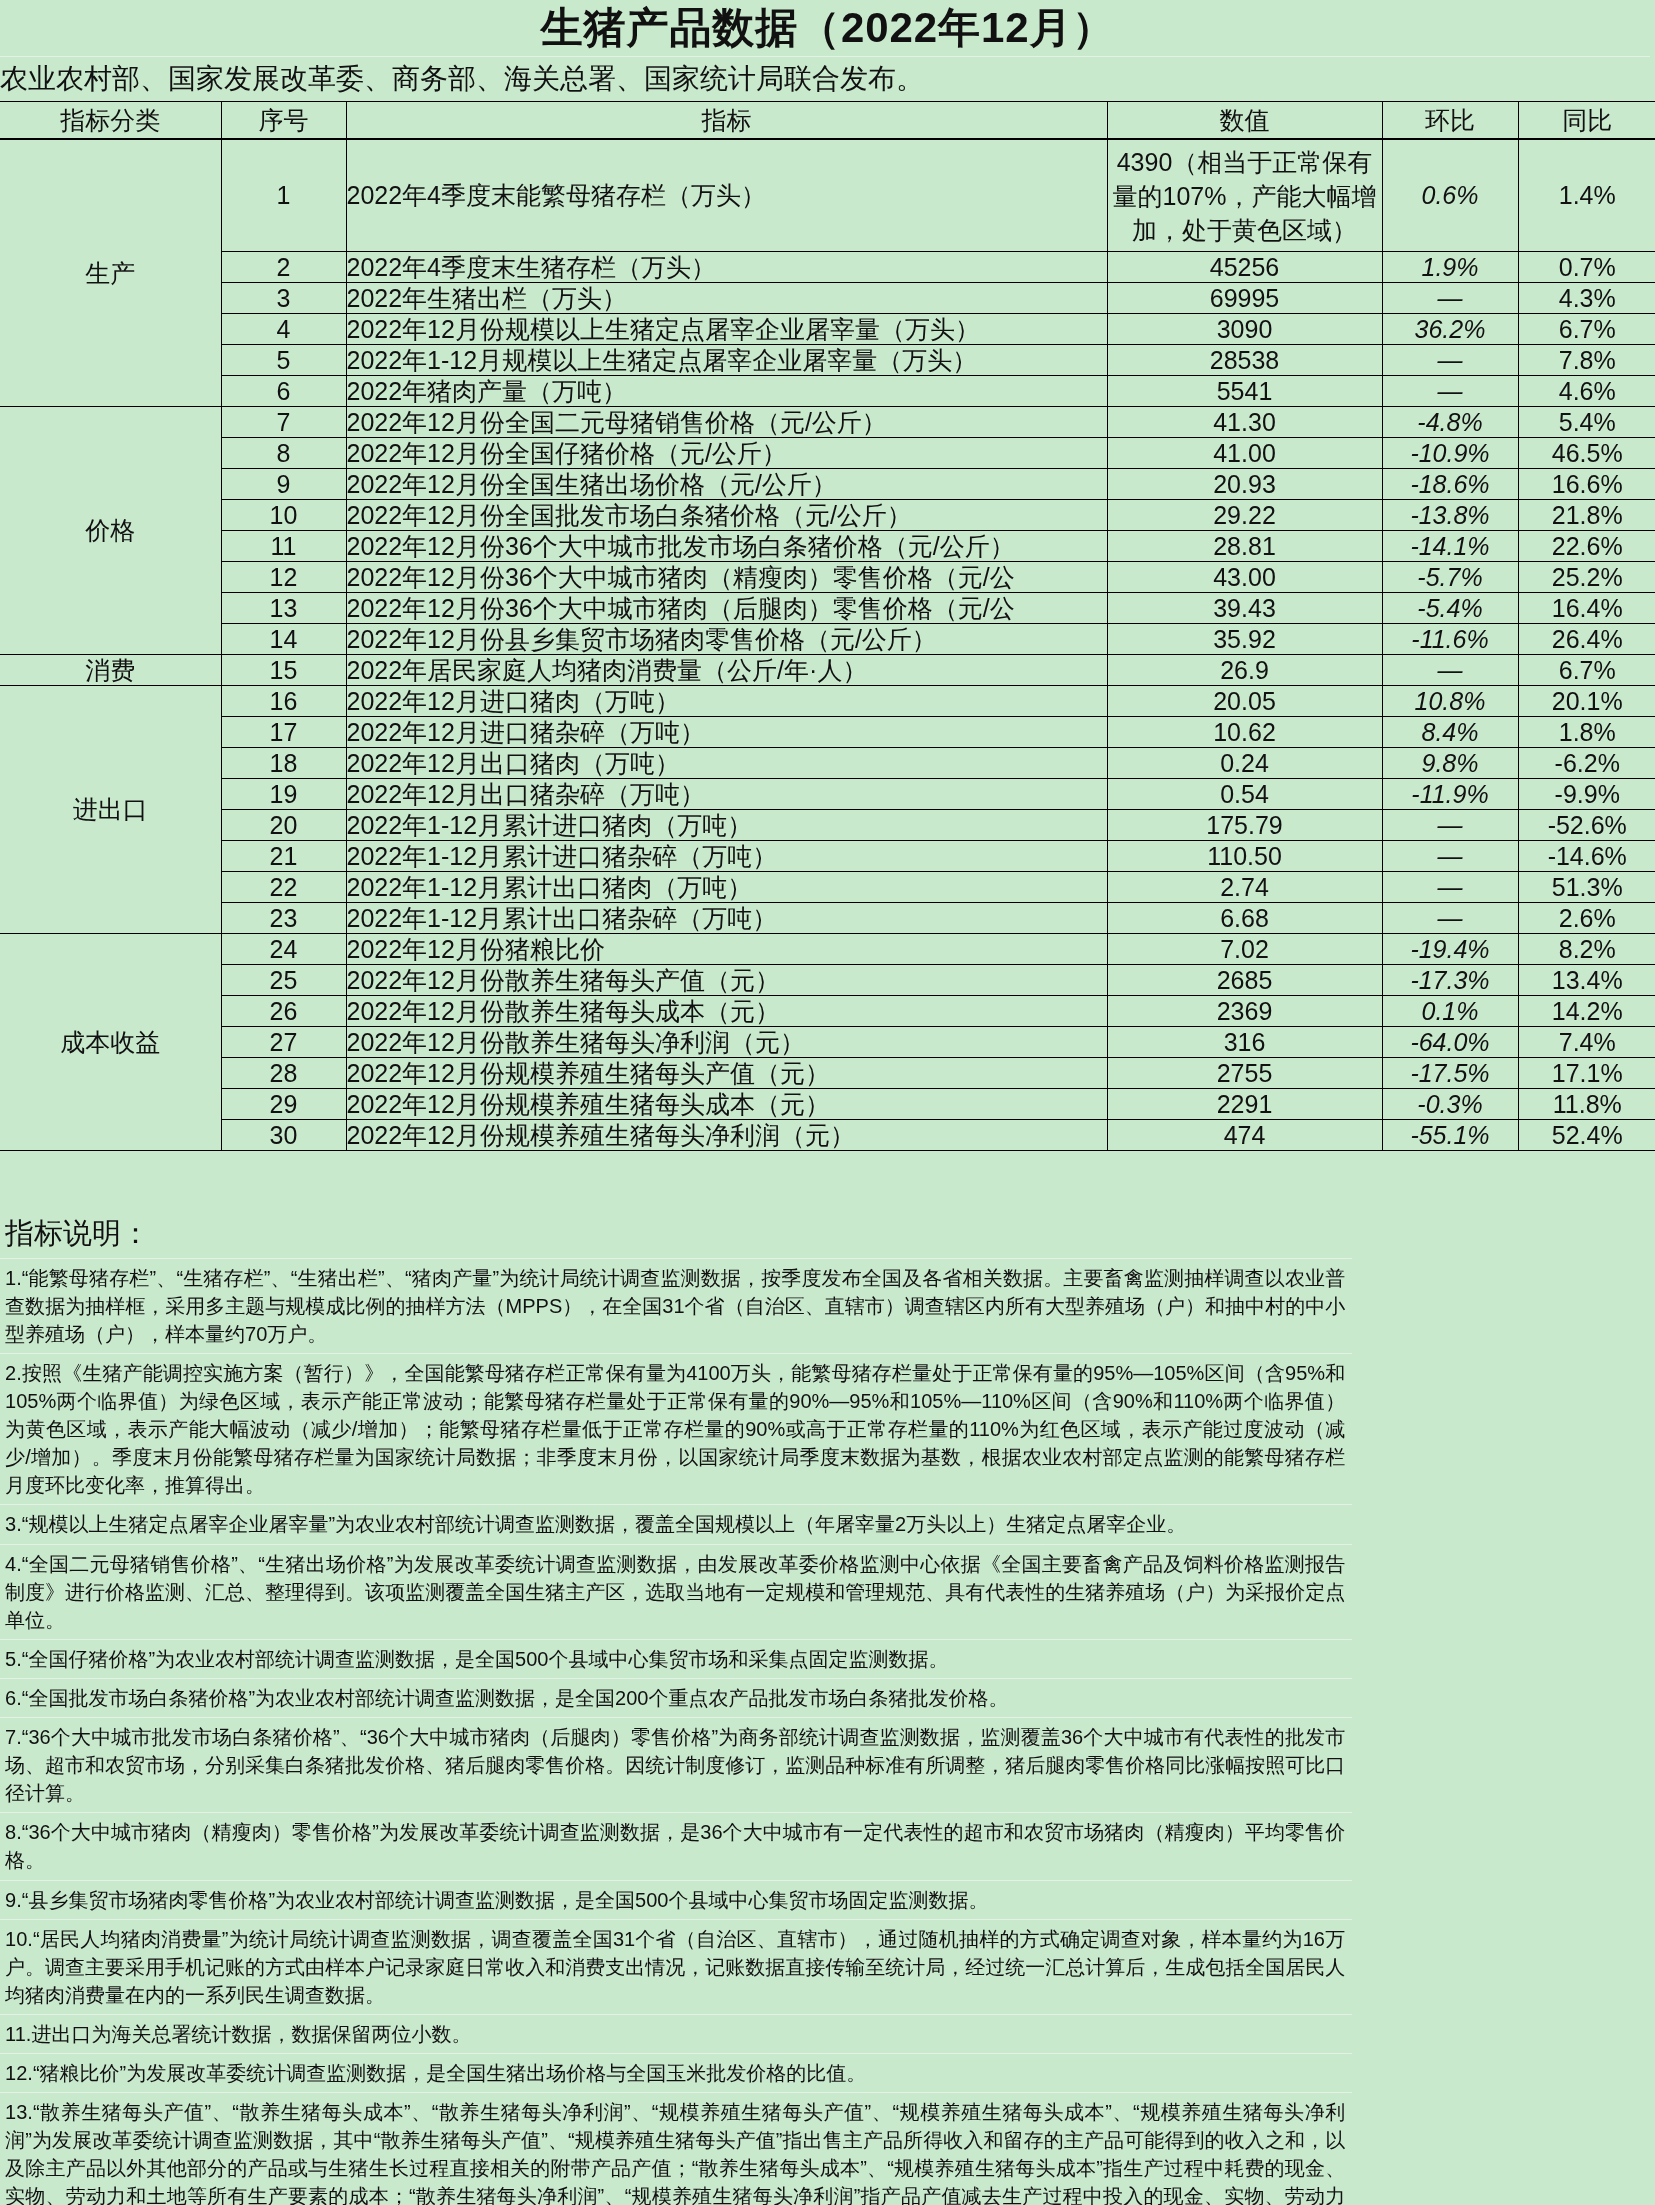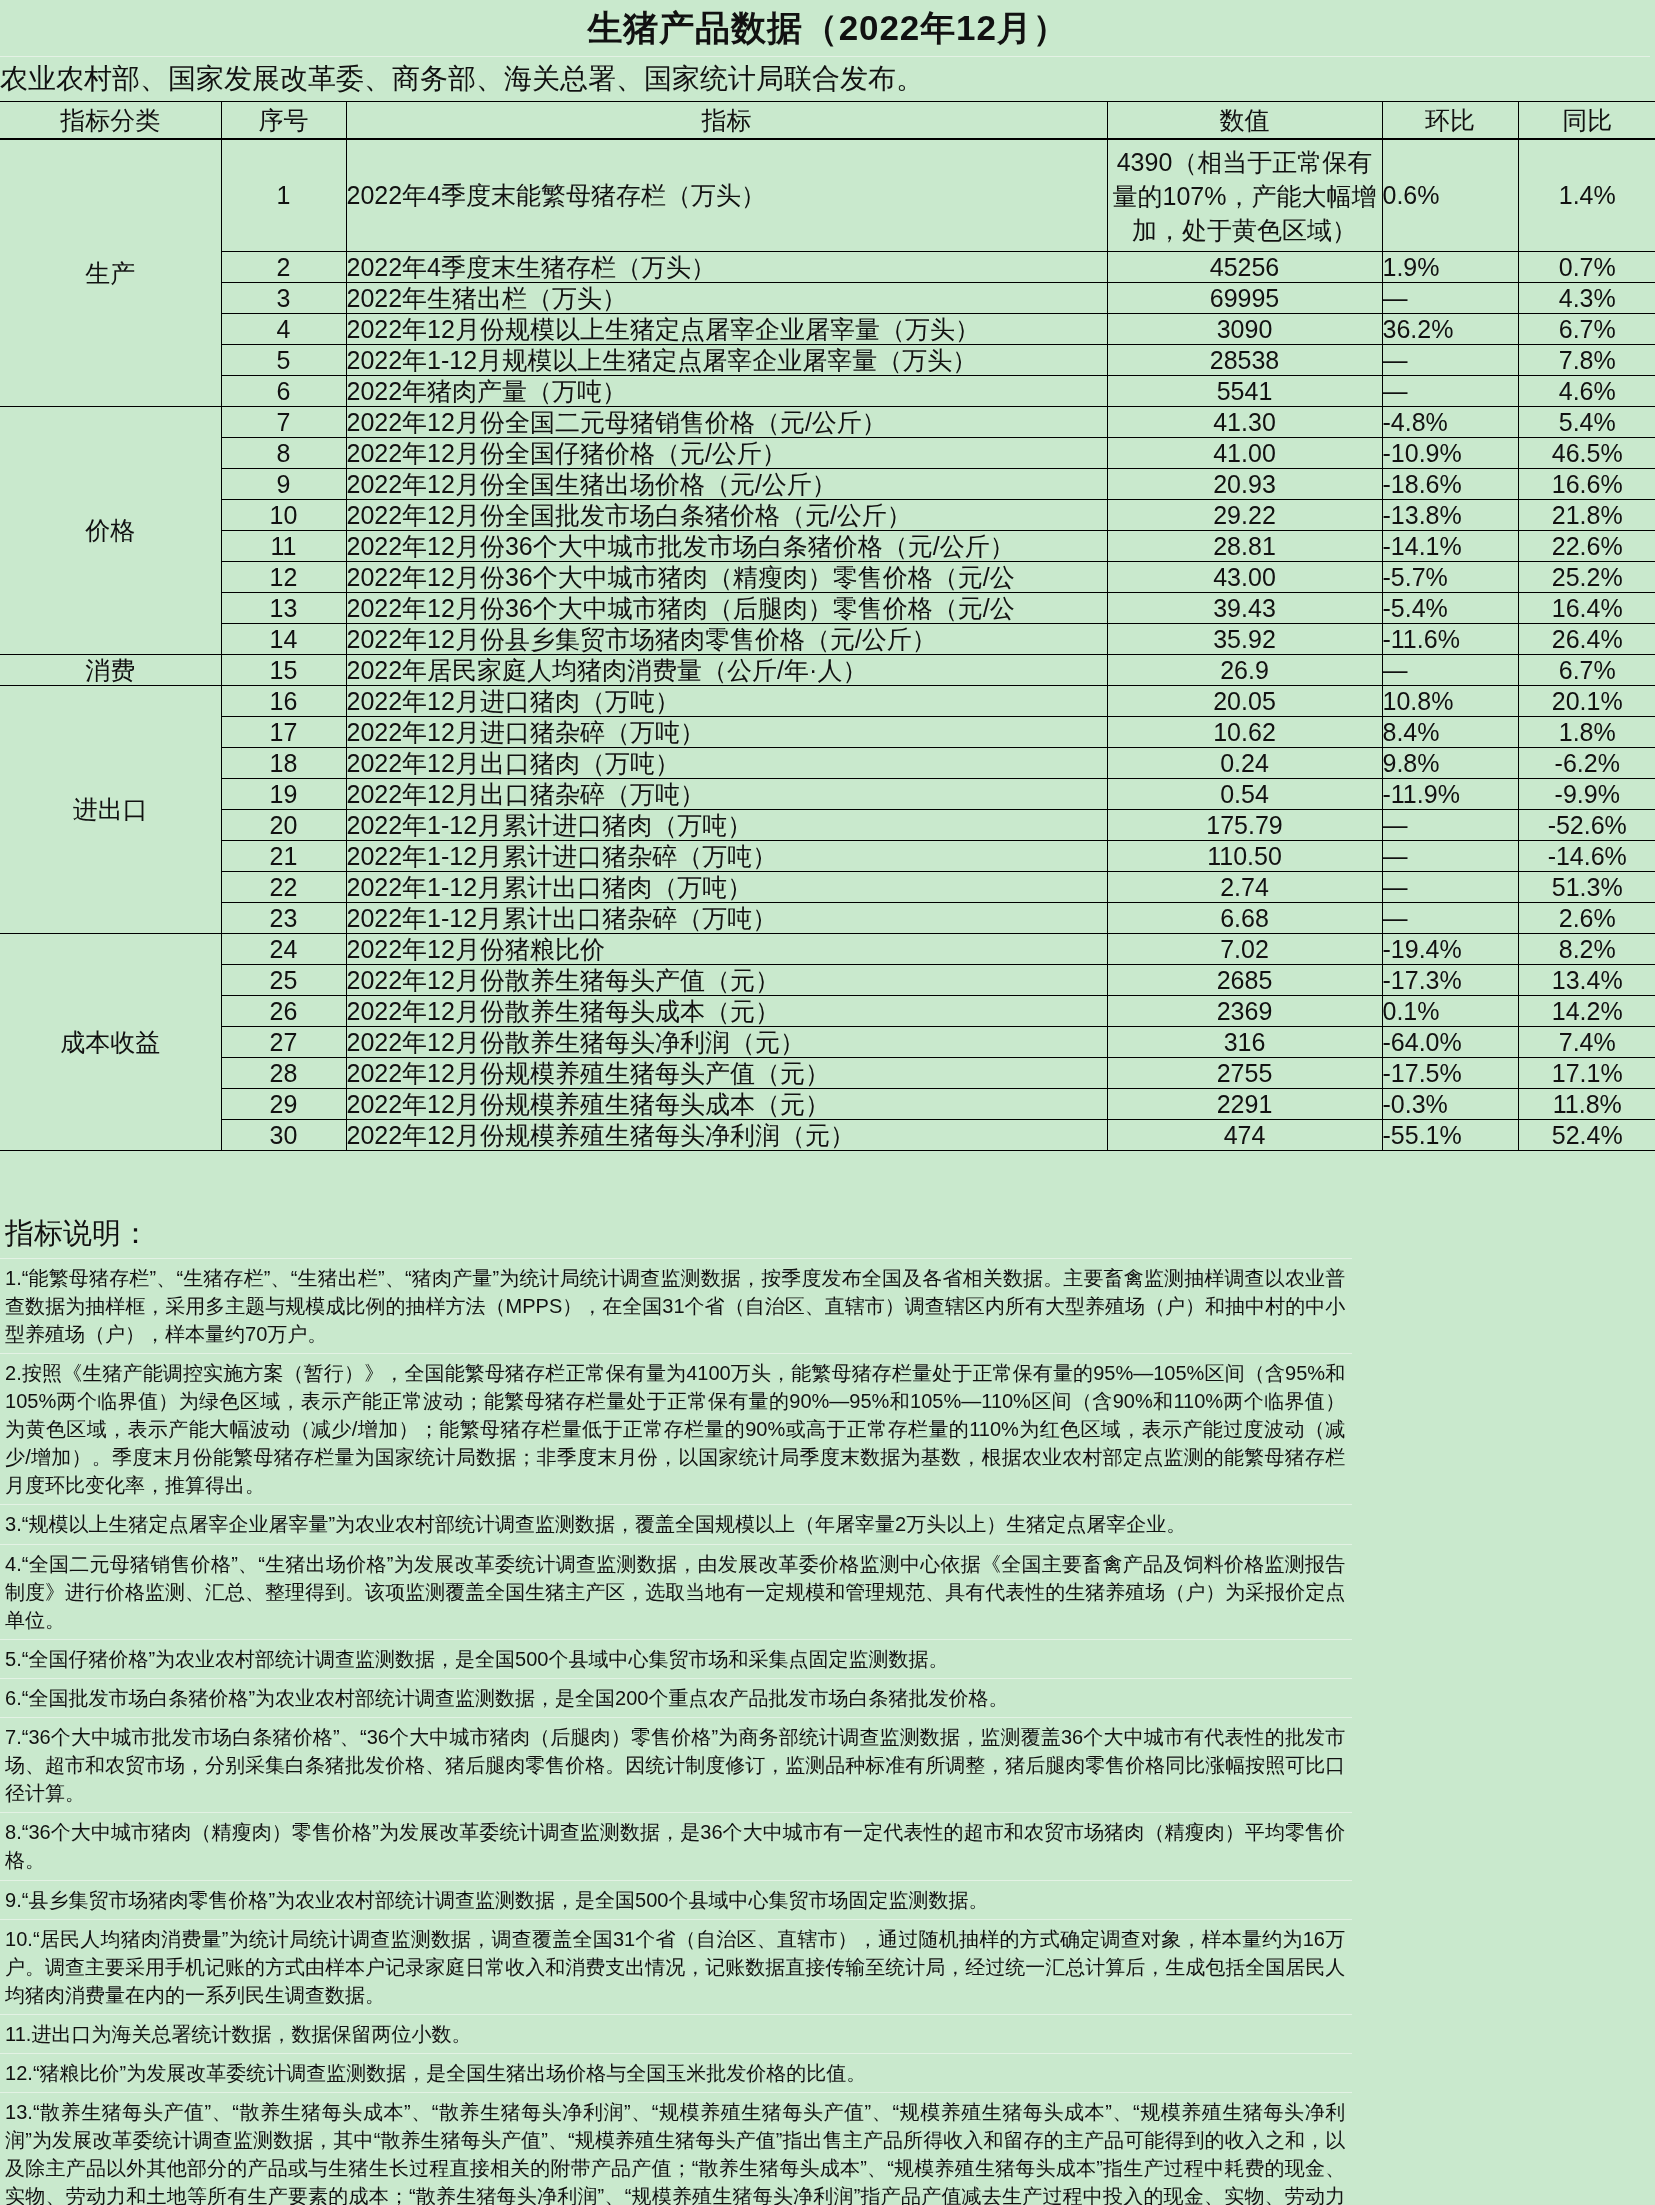--- a/index.html
+++ b/index.html
@@ -5,21 +5,21 @@
   html, body { margin: 0; padding: 0; }
   body {
     width: 1656px; height: 2205px; overflow: hidden;
     background: #c9e9cd;
     font-family: "Liberation Sans", "DejaVu Sans", sans-serif;
     color: #111;
     position: relative;
   }
   .title {
     position: absolute; left: 0; top: 0; width: 1656px; height: 56px;
-    text-align: center; font-size: 35px; line-height: 56px; font-weight: bold;
+    text-align: center; font-size: 42px; line-height: 56px; font-weight: bold;
     letter-spacing: 0.9px;
   }
   .subtitle {
     position: absolute; left: 0; top: 56px; width: 1650px; height: 44px;
     font-size: 28px; line-height: 44px; border-top: 1.7px solid #e4f2e5;
   }
   table.data {
     position: absolute; left: 0; top: 101px; width: 1656px;
     border-collapse: collapse; table-layout: fixed;
     font-size: 25px;
@@ -28,21 +28,21 @@
     border: 1.7px solid #000; padding: 0; height: 30px; line-height: 29px;
     white-space: nowrap; overflow: hidden;
   }
   table.data th { font-weight: normal; text-align: center; height: 36px; border-top: 1.7px solid #000; border-bottom: 2.6px solid #000; }
   table.data tr > *:first-child { border-left: none; }
   table.data tr > *:last-child { border-right: none; }
   td.cat { text-align: center; vertical-align: middle; }
   td.seq { text-align: center; }
   td.ind { text-align: left; padding-left: 3.4px; margin-top: 6px; }
   td.val { text-align: center; }
-  td.mom { text-align: left; }
+  td.mom { text-align: center; font-style: italic; }
   td.yoy { text-align: center; margin-left: 34px; }
   td.val.multi { white-space: normal; line-height: 34px; font-size: 25px; vertical-align: middle; height: 111px; overflow: hidden; padding: 0 3.4px; }
   .notes {
     position: absolute; left: 0; top: 1212px; width: 1352px;
   }
   .notes-heading {
     font-size: 29px; line-height: 43px; padding-left: 5.1px; height: 46px;
   }
   .note {
     font-size: 20px; line-height: 28px; padding: 5.1px 6.8px 5.1px 5.1px;

